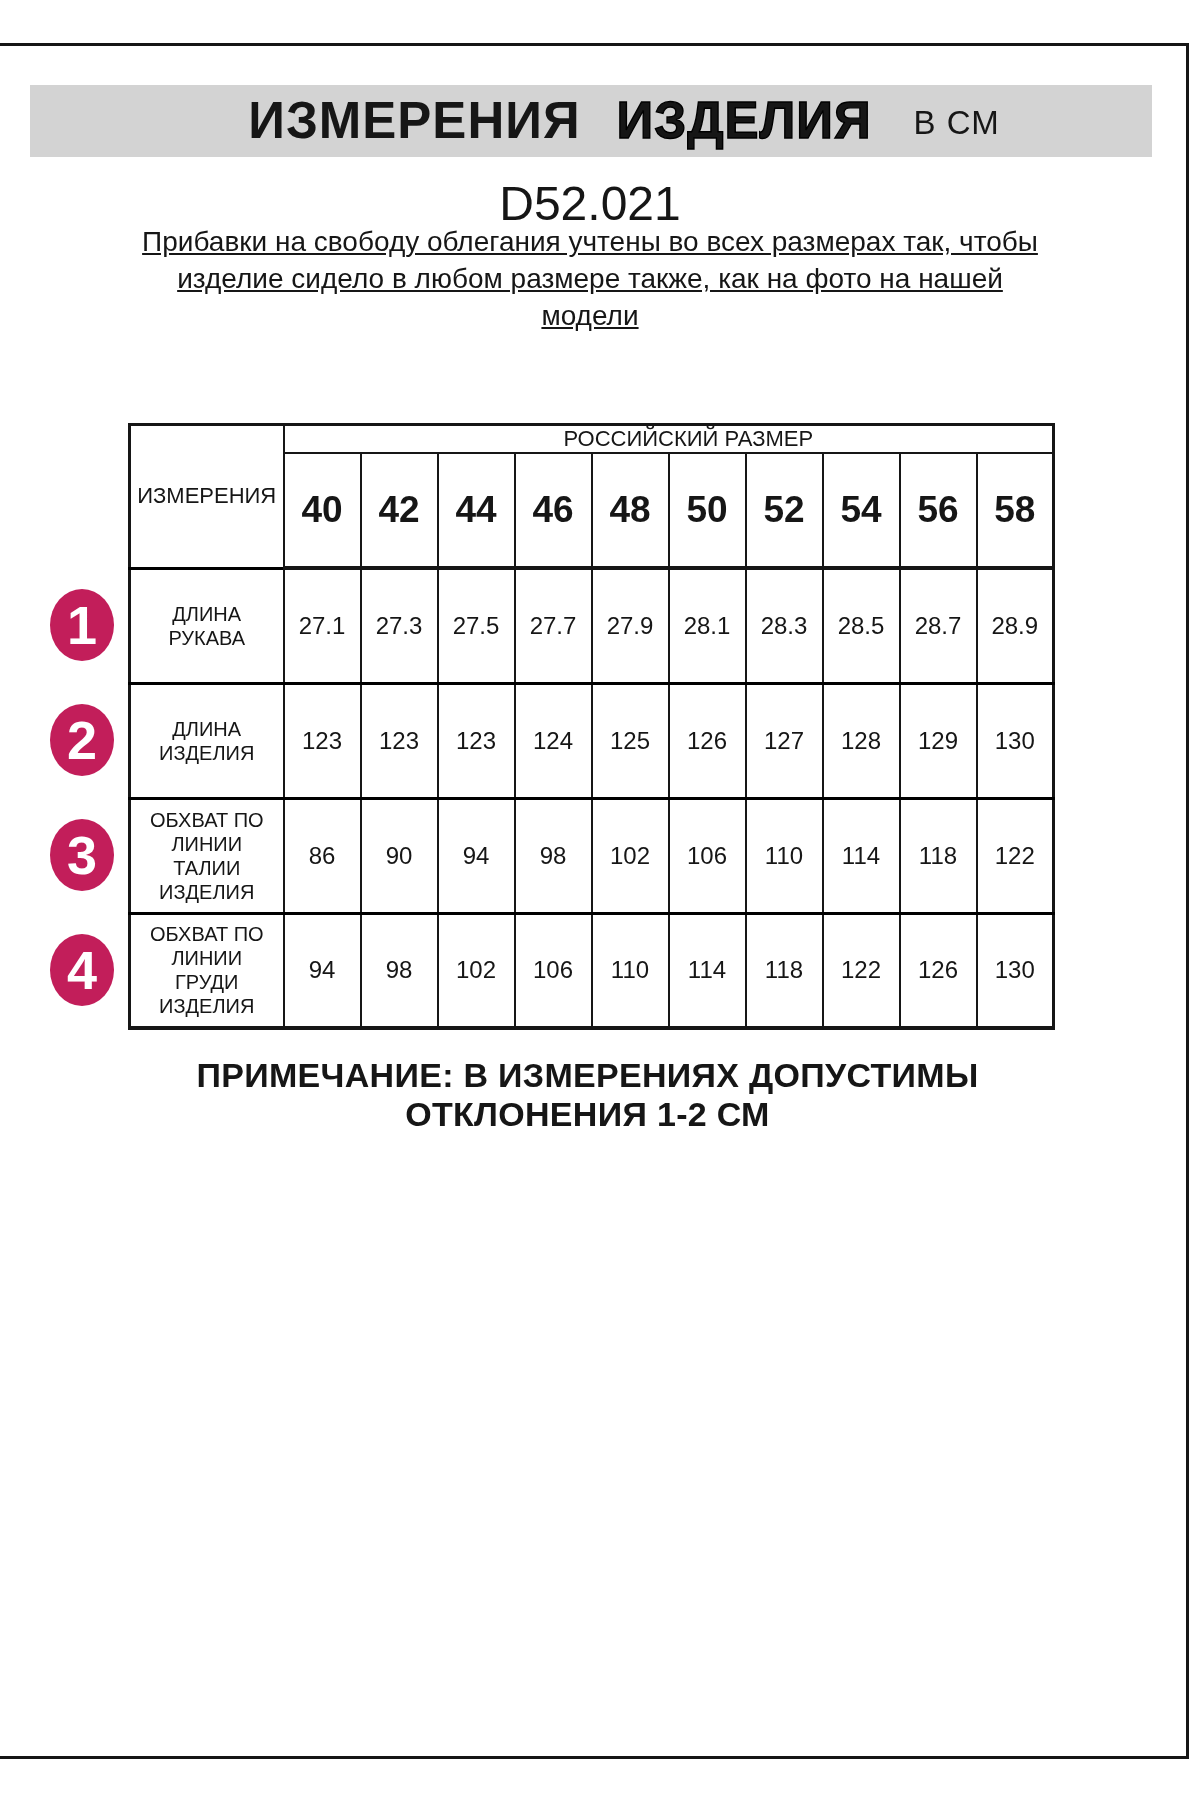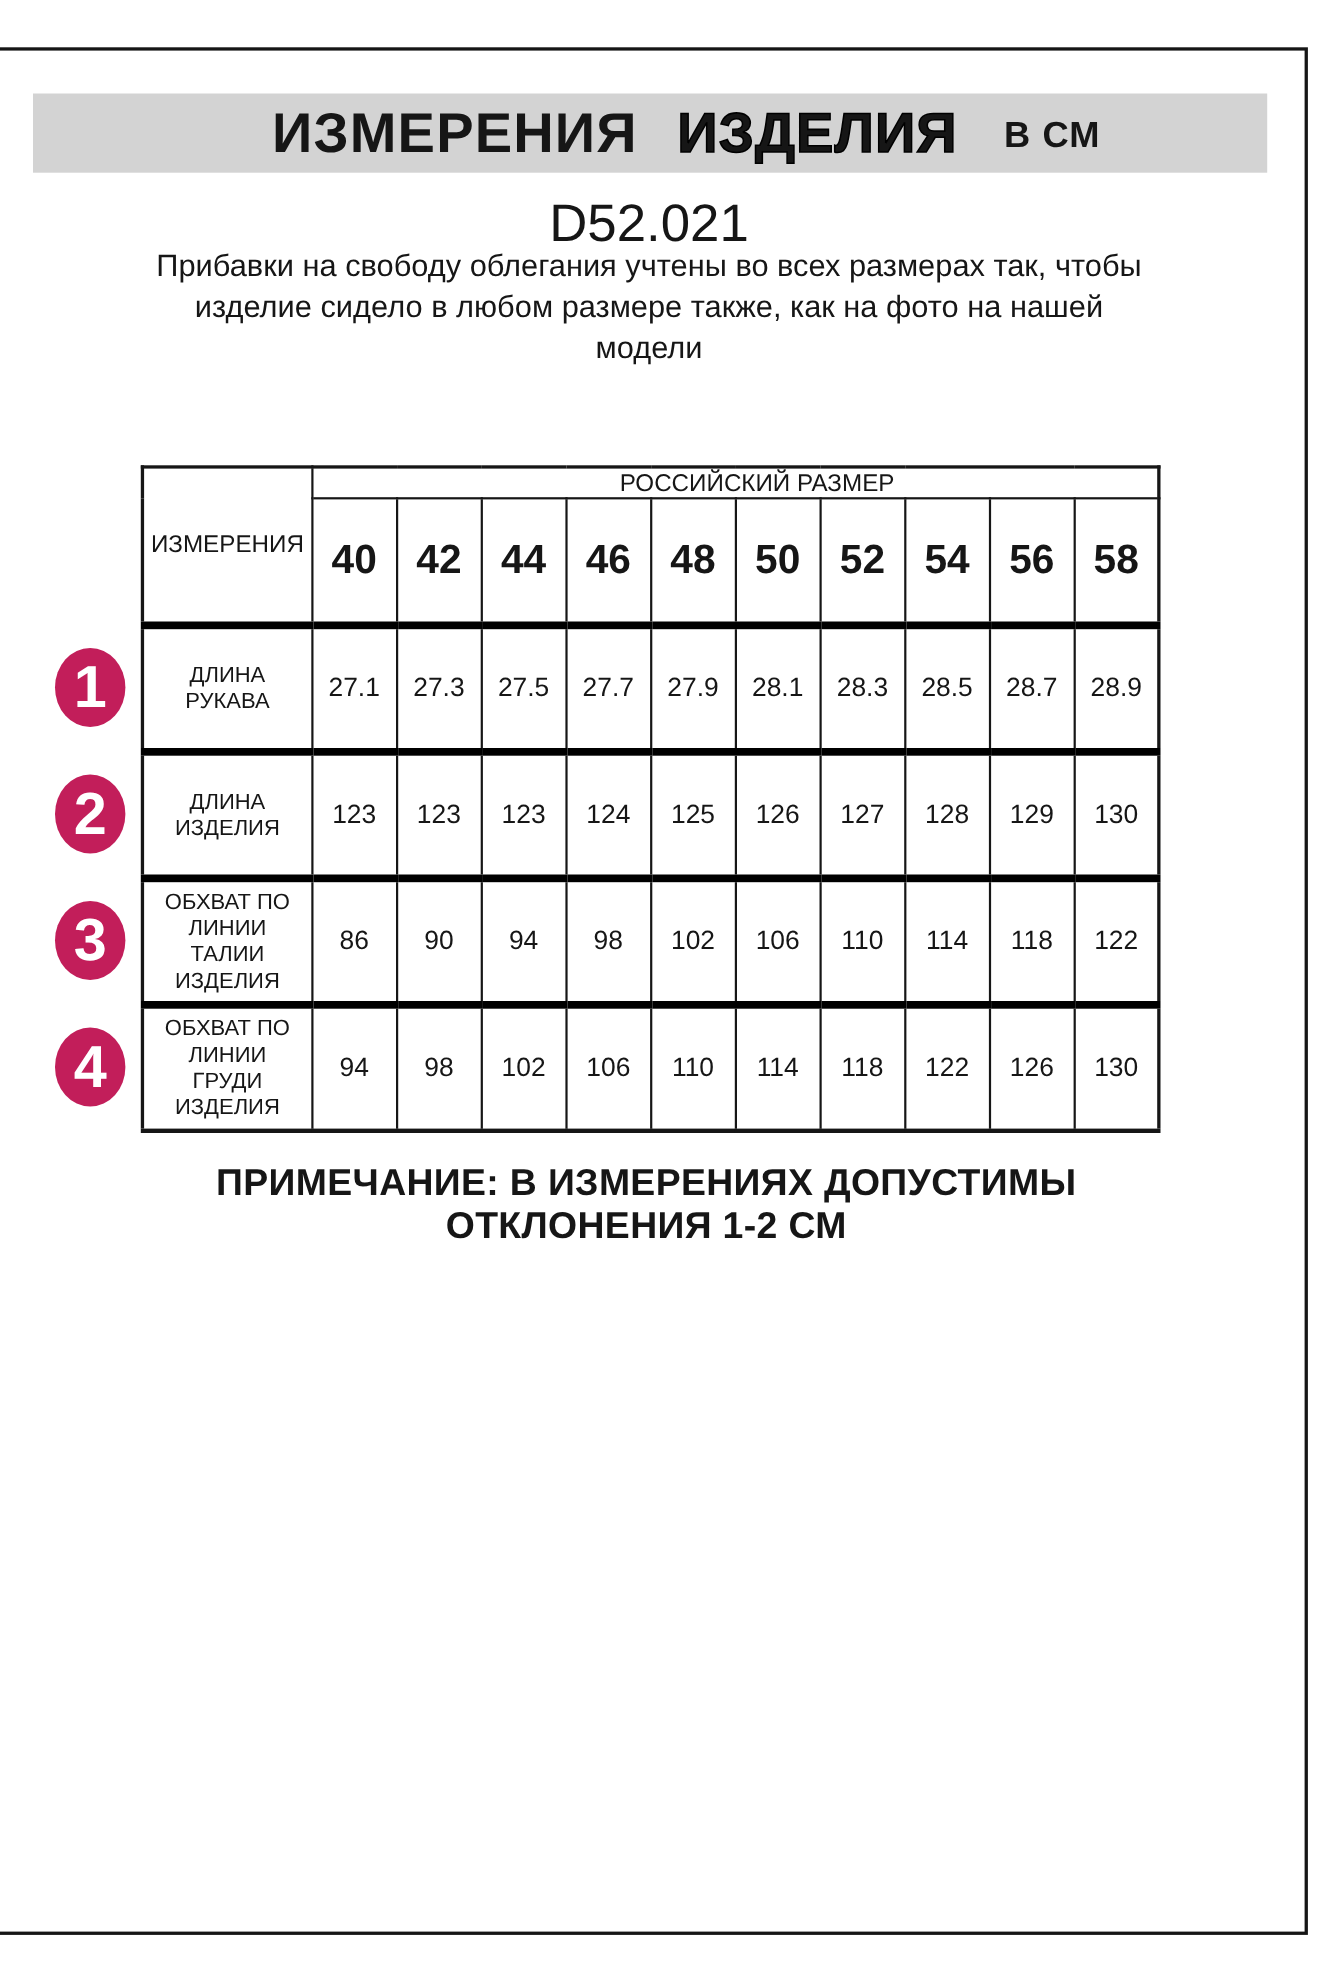--- a/index.html
+++ b/index.html
@@ -8,42 +8,42 @@
   .canvas { position:relative; width:1200px; height:1800px; background:#fff; }
 
   .page-border { position:absolute; left:-6px; top:43px; width:1195px; height:1716px;
     border:3px solid #161616; }
 
   .banner { position:absolute; left:30px; top:85px; width:1122px; height:72px;
     text-align:center; padding-left:66px; white-space:nowrap; line-height:72px; }
   .banner .w1 { font-size:51px; font-weight:700; letter-spacing:1px; }
   .banner .w2 { font-size:51px; font-weight:700; letter-spacing:1px; margin-left:36px;
     -webkit-text-stroke:1.4px #000; }
-  .banner .unit { font-size:33px; font-weight:700; margin-left:42px; letter-spacing:1px;
+  .banner .unit { font-size:33px; font-weight:400; margin-left:42px; letter-spacing:1px;
     position:relative; top:-4px; }
 
   .code { position:absolute; top:176px; left:0; width:1180px; text-align:center;
     font-size:48px; font-weight:400; }
 
   .desc { position:absolute; top:223px; left:140px; width:900px; text-align:center;
-    font-size:28px; line-height:37px; font-weight:400; }
+    font-size:28px; line-height:37px; font-weight:400;text-decoration:underline; }
 
   table.size-table { position:absolute; left:128px; top:423px; width:927px;
     border-collapse:collapse; table-layout:fixed; background:#fff;
     border:3px solid #161616; border-bottom:4px solid #161616; }
   col.c-label { width:154px; }
   .size-table th, .size-table td { border:2px solid #161616; text-align:center;
     vertical-align:middle; font-weight:400; }
   tr.r-group { height:26px; }
   tr.r-group th.group { font-size:22px; font-weight:400;padding-left:40px; }
   th.measurements { font-size:22px; font-weight:400; }
   tr.r-sizes { height:115px; }
   tr.r-sizes th { font-size:37px; font-weight:700; border-bottom:4px solid #161616; }
   tr.r-data { height:115px; }
-  tr.r-data th, tr.r-data td { border-top:7px solid #000000;text-align:center; }
+  tr.r-data th, tr.r-data td { border-top:3px solid #000000;text-align:center; }
   th.rowlabel { font-size:20px; line-height:24px; white-space:pre-line; font-weight:400; }
   td.val { font-size:24px; }
 
   .badge { position:absolute; left:50px; width:64px; height:72px; border-radius:50%;
     color:#ffffff; font-size:54px; font-weight:700; text-align:center; line-height:72px; }
   .badge.b1 { top:589px; } .badge.b2 { top:704px; }
   .badge.b3 { top:819px; } .badge.b4 { top:934px; }
 
   .note { position:absolute; top:1056px; left:115px; width:945px; text-align:center;
     font-size:34px; font-weight:700; letter-spacing:0.3px; }

